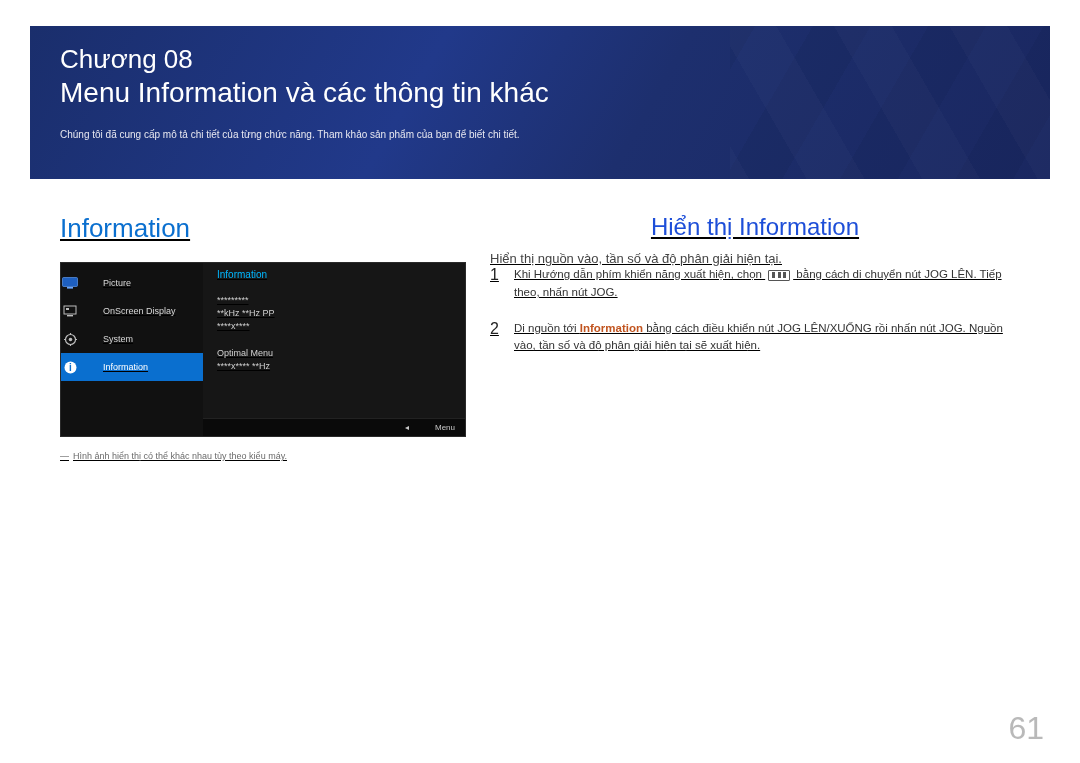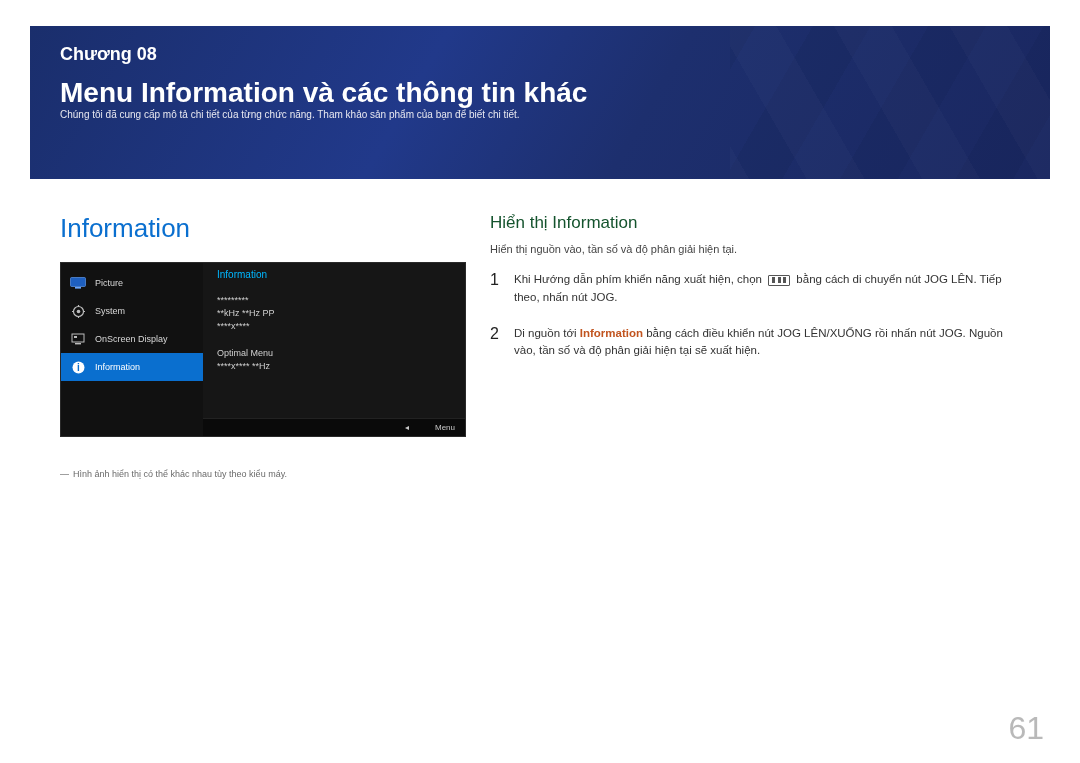--- a/index.html
+++ b/index.html
@@ -13,52 +13,52 @@
     padding: 18px 30px 0 30px;
     color: #fff;
     overflow: hidden;
   }
   .cubes {
     position: absolute; right: -40px; top: -40px; width: 360px; height: 260px; opacity: 0.35;
     background:
       repeating-linear-gradient(60deg, rgba(255,255,255,0.06) 0 50px, rgba(255,255,255,0) 50px 100px),
       repeating-linear-gradient(-60deg, rgba(0,0,0,0.12) 0 50px, rgba(0,0,0,0) 50px 100px);
   }
-  .chapter-label { font-size: 18px; font-weight: 700; }
-  .chapter-title { font-size: 28px; font-weight: 700; margin-top: 12px; }
-  .chapter-sub { font-size: 10px; font-weight: 400; color: #e8e8f0; }
-  .content { display: flex; padding: 34px 30px 0 30px; }
+  .chapter-label { font-size: 26px; font-weight: 400; }
+  .chapter-title { font-size: 28px; font-weight: 400; margin-top: 2px; }
+  .chapter-sub { font-size: 10px; margin-top: 20px; font-weight: 400; color: #e8e8f0; }
+  .content { display: flex; padding: 34px 30px 0 30px; text-decoration: underline; }
   .left-col { width: 406px; }
   .right-col { flex: 1; padding-left: 24px; }
   .section-heading-blue { color: #0a6fcf; font-size: 26px; font-weight: 400; margin-bottom: 18px; }
-  .section-heading { color: #14532d; font-size: 17px; font-weight: 400; margin-bottom: 10px; }
-  .subtext { font-size: 11px; color: #444; margin-bottom: 16px; }
+  .section-heading { color: #1d4ed8; font-size: 24px; font-weight: 400; margin-bottom: 10px; text-align: center; }
+  .subtext { font-size: 13px; color: #444; margin-bottom: 0; }
   .osd {
     width: 406px; height: 175px; background: #0c0c0c; border: 1px solid #2a2a2a;
     position: relative; display: flex;
   }
   .osd-left { width: 142px; background: #111; display: flex; flex-direction: column; padding-top: 6px; }
   .osd-right { flex: 1; background: #161616; position: relative; padding: 6px 14px 0 14px; }
   .osd-title { color: #00b7ff; font-size: 10px; font-weight: 400; margin-bottom: 14px; }
   .osd-info { color: #d0d0d0; font-size: 9px; line-height: 1.45; }
   .osd-info .gap { height: 14px; }
   .osd-item {
-    display: flex; align-items: center; height: 28px; padding-left: 8px;
-    color: #d8d8d8; font-size: 9px;
+    display: flex; align-items: center; height: 28px; 
+    color: #d8d8d8; font-size: 9px; gap: 16px;
   }
   .osd-item .icon { width: 18px; height: 14px; margin-right: 8px; display: inline-flex; align-items: center; justify-content: center; }
   .osd-item.selected { background: #0a6fcf; color: #fff; }
   .osd-bottom {
     position: absolute; bottom: 0; right: 0; height: 18px; width: 100%;
     background: #0a0a0a; border-top: 1px solid #222;
     display: flex; justify-content: flex-end; align-items: center;
     font-size: 8px; color: #c8c8c8; padding-right: 10px;
   }
   .osd-bottom .tri { margin-right: 26px; font-size: 8px; color: #c8c8c8; }
-  .osd-note { font-size: 9px; color: #6a6a6a; margin-top: 32px; }
+  .osd-note { font-size: 9px; color: #6a6a6a; margin-top: 14px; }
   .osd-note .dash { margin-right: 4px; }
   .step-list { }
   .step { display: flex; margin-bottom: 18px; }
   .step-num { width: 24px; font-size: 16px; color: #222; flex-shrink: 0; }
   .step-body { flex: 1; font-size: 11.5px; color: #333; line-height: 1.55; }
   .step-body .hl { color: #c1541f; font-weight: 700; }
   .inline-icon {
     display: inline-flex; width: 22px; height: 11px; vertical-align: middle;
     border: 1.5px solid #555; border-radius: 1px; margin: 0 3px -1px 3px;
     align-items: center; justify-content: space-around; padding: 0 2px;
@@ -95,43 +95,43 @@
               <svg width="16" height="12" viewBox="0 0 16 12">
                   <rect x="0.5" y="0.5" width="15" height="9" rx="1" fill="#1e5fbf" stroke="#6aa7ff" stroke-width="0.6"></rect>
                   <rect x="5" y="10" width="6" height="1.6" fill="#6aa7ff"></rect>
                 </svg>
             </span>
             <span>Picture</span>
           </div>
 
           <div class="osd-item">
             <span class="icon">
+              <svg width="14" height="12" viewBox="0 0 14 12">
+                  <rect x="1" y="1" width="12" height="8" fill="none" stroke="#bdbdbd" stroke-width="1"></rect>
+                  <rect x="3" y="3" width="3" height="2" fill="#bdbdbd"></rect>
+                  <rect x="4" y="10" width="6" height="1.4" fill="#bdbdbd"></rect>
+                </svg>
+            </span>
+            <span>OnScreen Display</span>
+          </div>
+
+          <div class="osd-item">
+            <span class="icon">
               <svg width="13" height="13" viewBox="0 0 13 13">
                   <circle cx="6.5" cy="6.5" r="5" fill="none" stroke="#bdbdbd" stroke-width="1.2"></circle>
                   <circle cx="6.5" cy="6.5" r="1.8" fill="#bdbdbd"></circle>
                   <g stroke="#bdbdbd" stroke-width="1.2">
                     <line x1="6.5" y1="0" x2="6.5" y2="2"></line>
                     <line x1="6.5" y1="11" x2="6.5" y2="13"></line>
                     <line x1="0" y1="6.5" x2="2" y2="6.5"></line>
                     <line x1="11" y1="6.5" x2="13" y2="6.5"></line>
                   </g>
                 </svg>
             </span>
             <span>System</span>
-          </div>
-
-          <div class="osd-item">
-            <span class="icon">
-              <svg width="14" height="12" viewBox="0 0 14 12">
-                  <rect x="1" y="1" width="12" height="8" fill="none" stroke="#bdbdbd" stroke-width="1"></rect>
-                  <rect x="3" y="3" width="3" height="2" fill="#bdbdbd"></rect>
-                  <rect x="4" y="10" width="6" height="1.4" fill="#bdbdbd"></rect>
-                </svg>
-            </span>
-            <span>OnScreen Display</span>
           </div>
 
           <div class="osd-item selected">
             <span class="icon">
               <svg width="13" height="13" viewBox="0 0 13 13">
                   <circle cx="6.5" cy="6.5" r="6" fill="#fff"></circle>
                   <text x="6.5" y="10" font-size="10" font-family="Arial" font-weight="bold" fill="#0a6fcf" text-anchor="middle">i</text>
                 </svg>
             </span>
             <span>Information</span>

